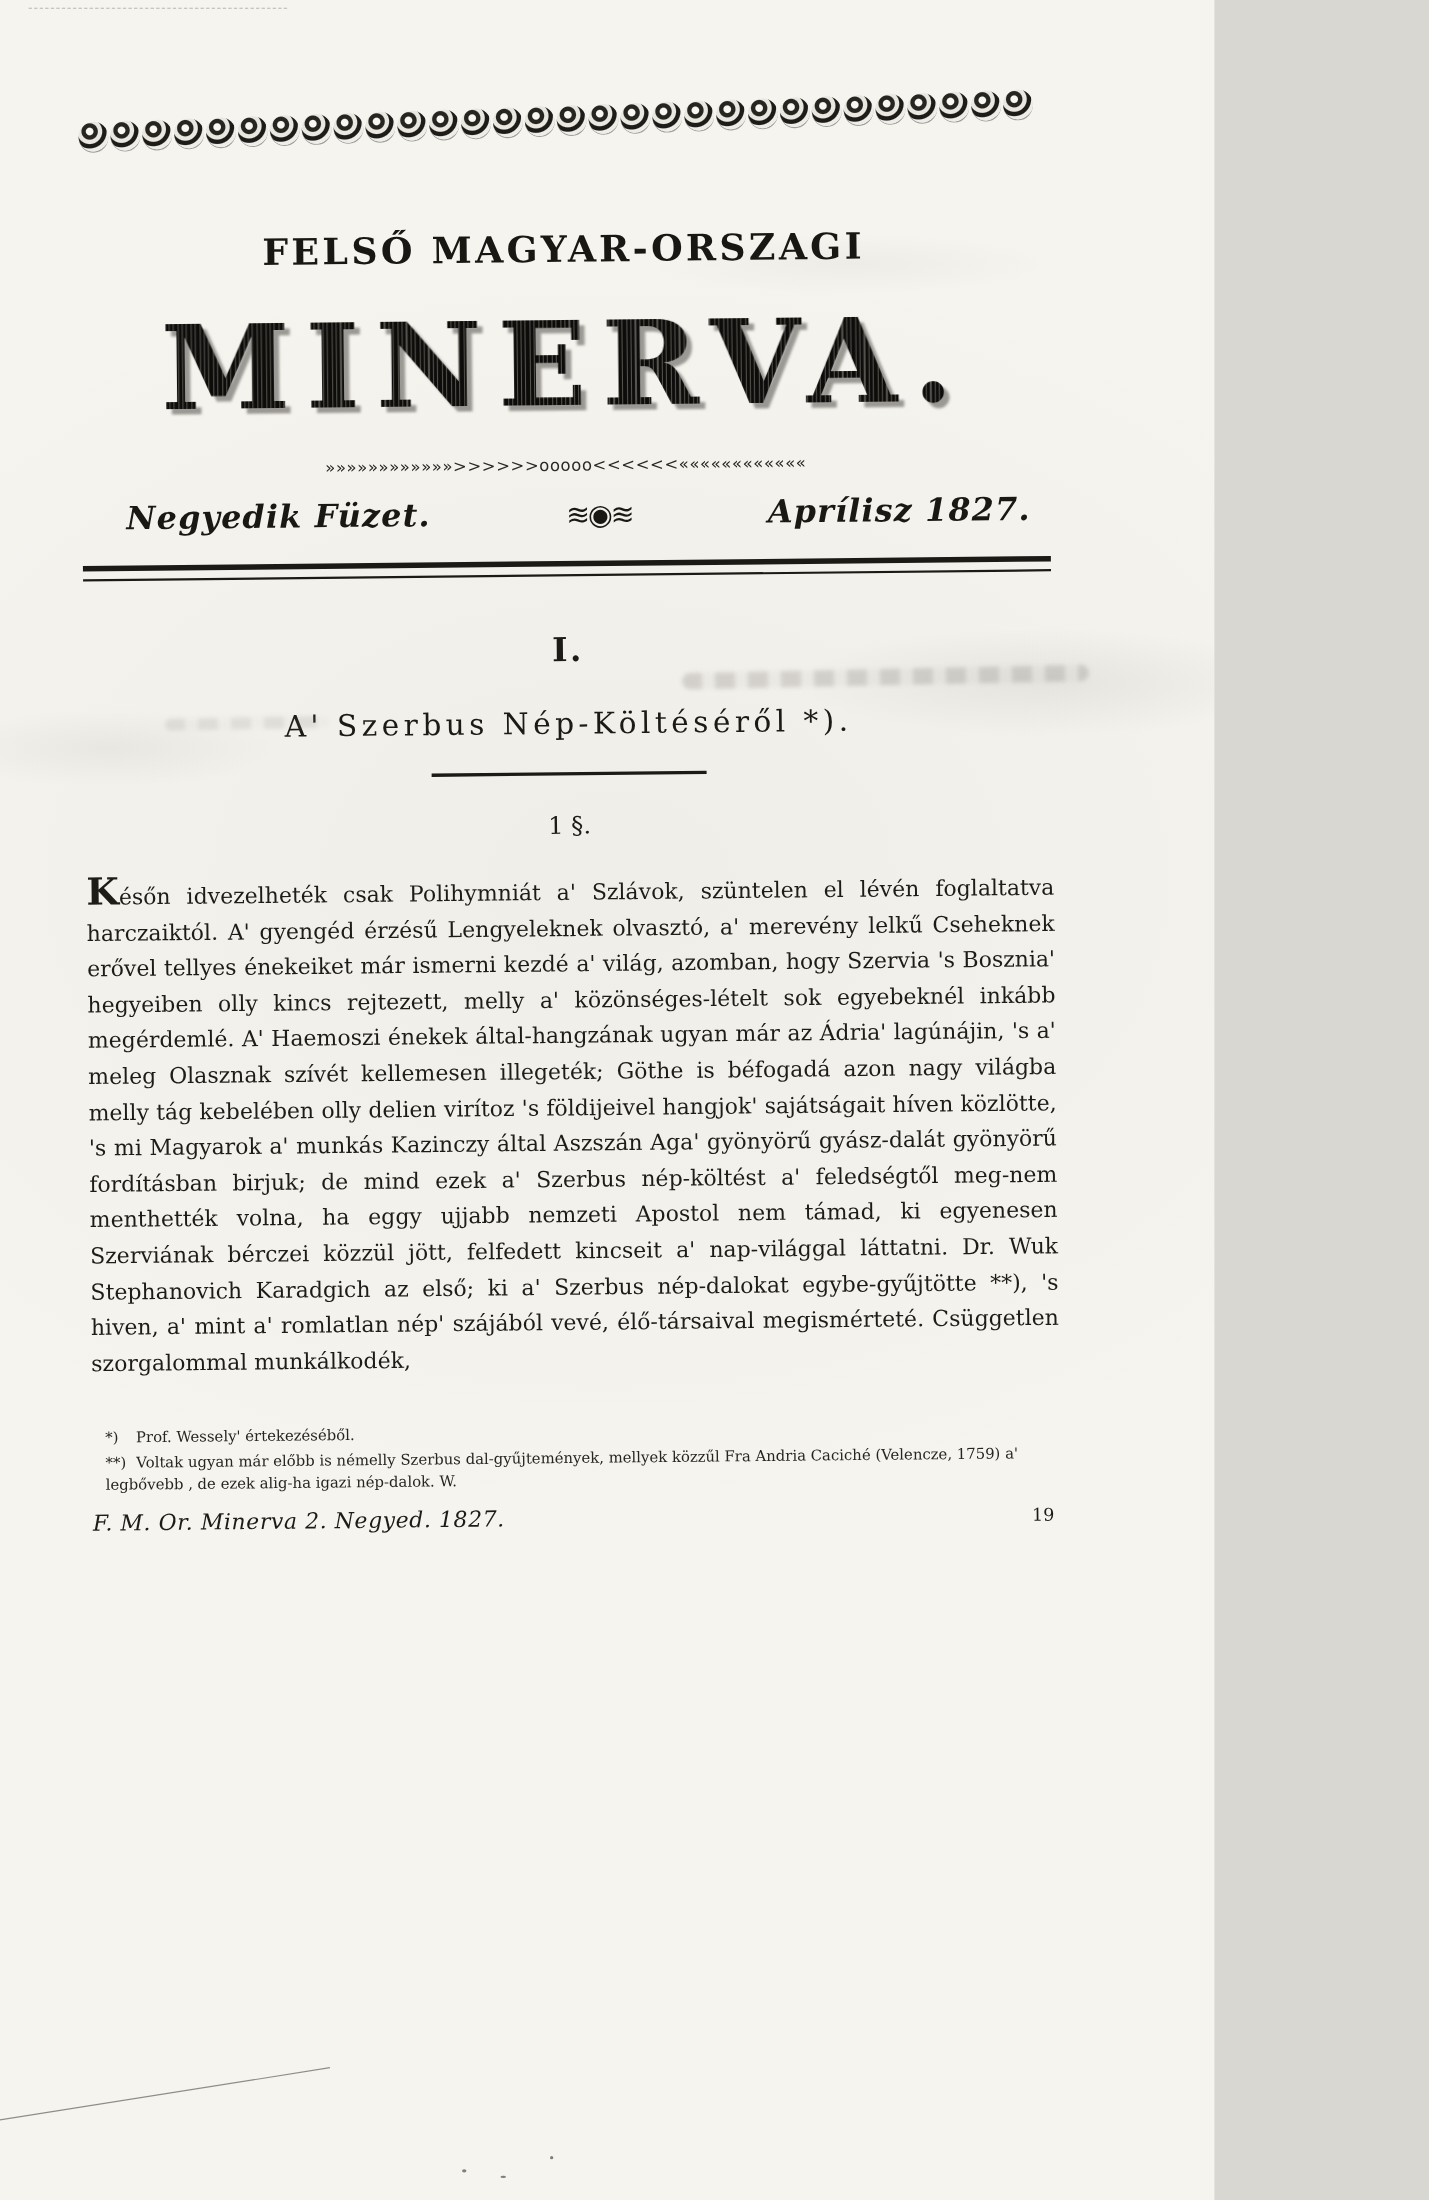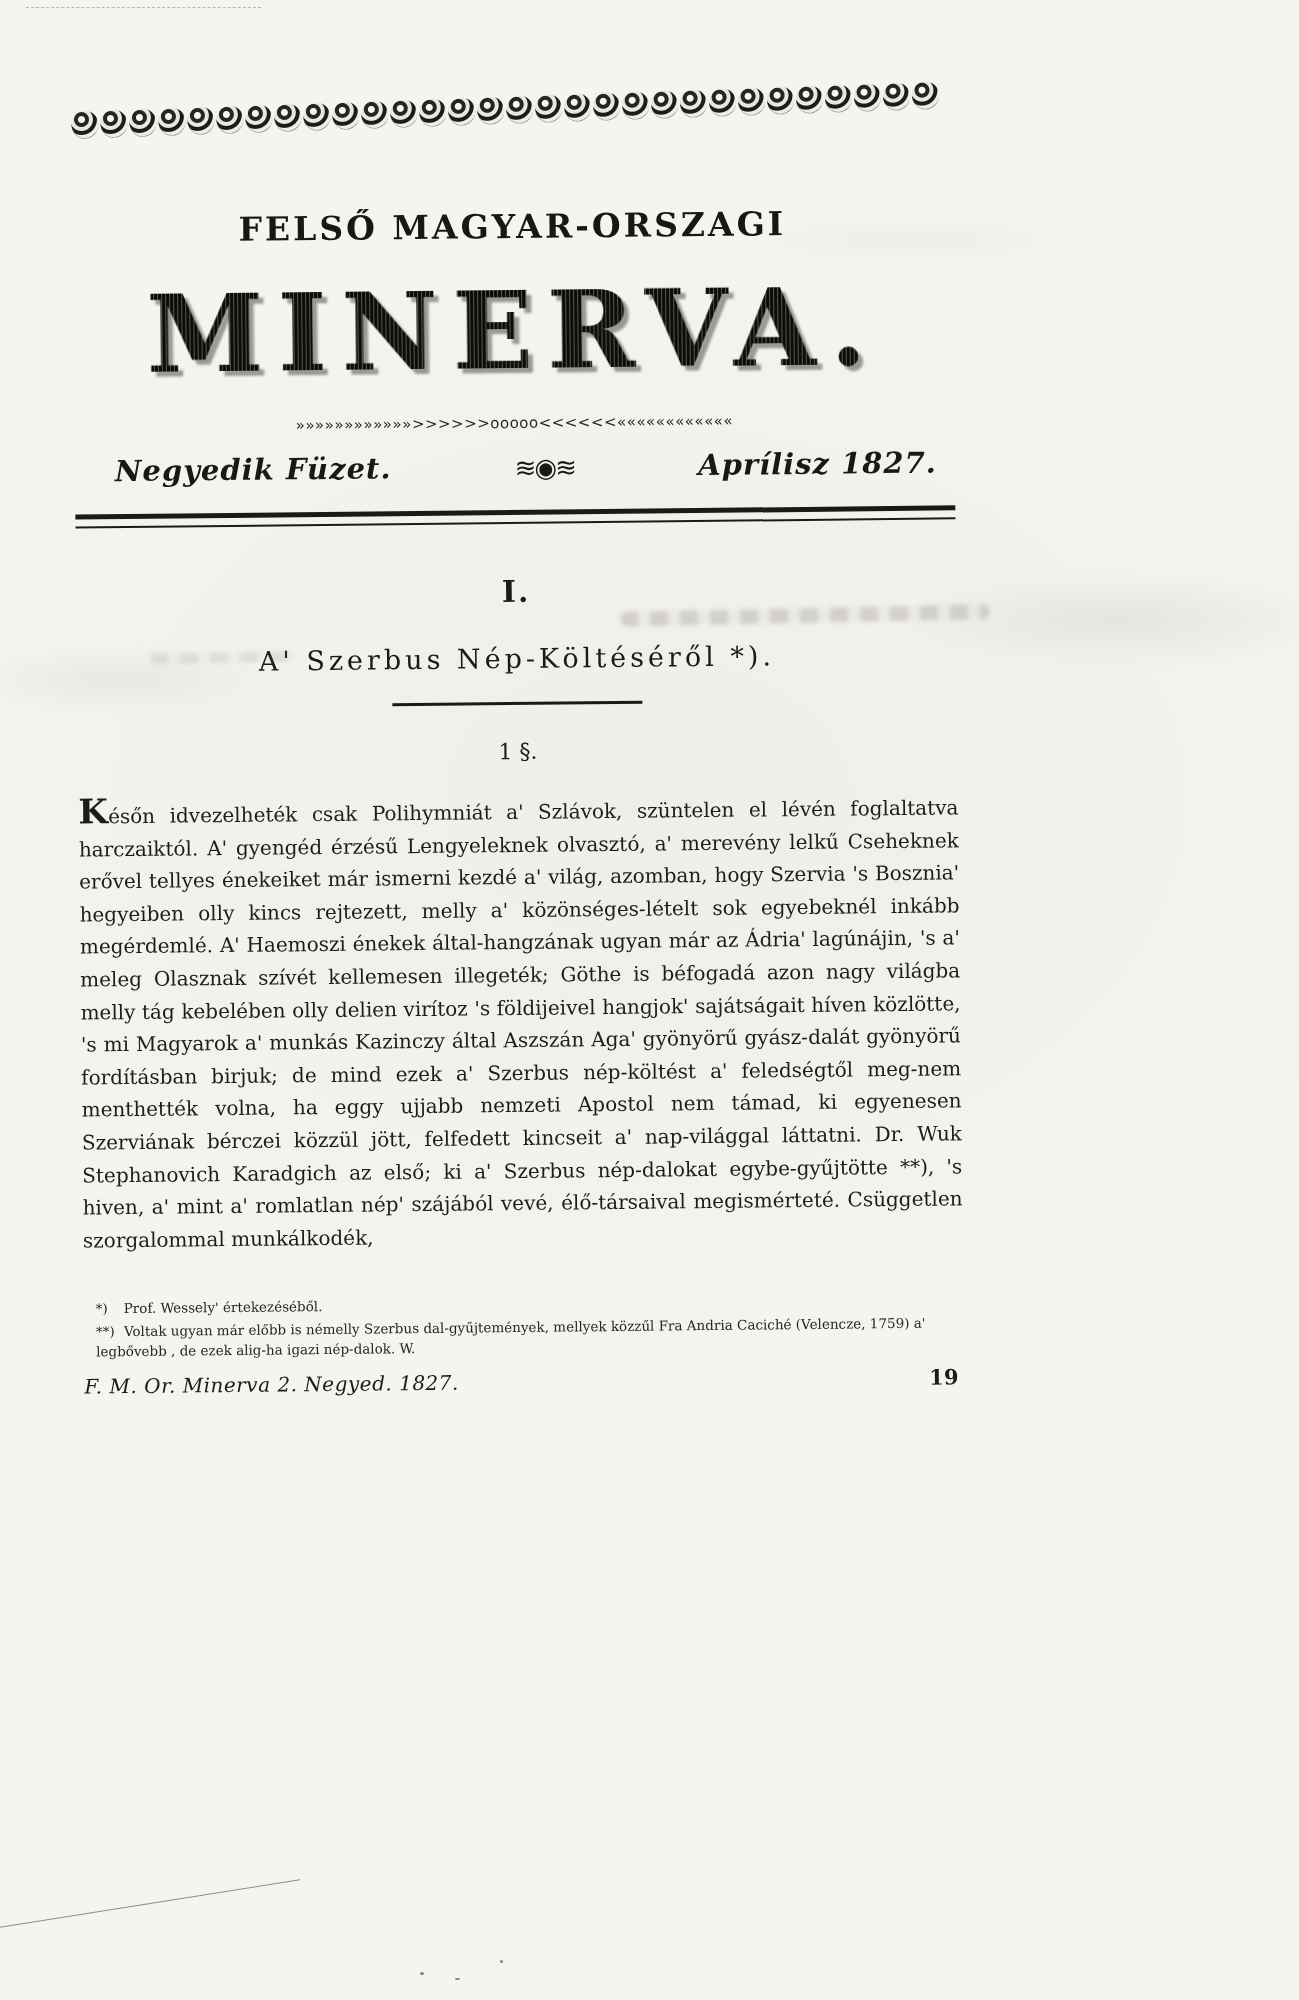--- a/index.html
+++ b/index.html
@@ -3,21 +3,21 @@
 <meta charset="utf-8">
 <style>
   html, body { margin: 0; padding: 0; }
   body {
     width: 1299px; height: 2000px;
     background: #d9d7d2;
     font-family: "DejaVu Serif", serif;
   }
   .page {
     position: relative;
-    width: 1299px; height: 2000px;
+    width: 1104px; height: 2000px;
     overflow: hidden;
     background-color: #f6f4ef;
     background-image:
       radial-gradient(ellipse 320px 70px at 86% 31%, rgba(110,108,100,.10), transparent 70%),
       radial-gradient(ellipse 220px 50px at 9% 34%, rgba(110,108,100,.08), transparent 70%),
       radial-gradient(ellipse 260px 40px at 70% 12%, rgba(110,108,100,.06), transparent 70%),
       radial-gradient(ellipse 1000px 700px at 50% 40%, rgba(40,40,35,.03), transparent 85%);
     color: #1c1b18;
   }
   .content {
@@ -145,21 +145,21 @@
   }
   .footnote { margin: 0 0 2px; }
   .footnote .marker { display: inline-block; width: 28px; }
 
   .footer-row {
     margin-top: 12px;
     display: flex; justify-content: space-between; align-items: baseline;
     padding-right: 6px;
   }
   .footer-left { font-style: italic; font-size: 20px; letter-spacing: 0.5px; }
-  .page-number { font-size: 21px; font-weight: bold; }
+  .page-number { font-size: 16px; font-weight: normal; }
 
   
   .smudge {
     position: absolute;
     background: repeating-linear-gradient(90deg, rgba(130,128,120,.28) 0 18px, rgba(130,128,120,.06) 18px 30px);
     filter: blur(2px);
     border-radius: 8px;
   }
   .smudge-a { top: 608px; left: 620px; width: 370px; height: 15px; transform: rotate(-1.2deg); }
   .smudge-b { top: 652px; left: 150px; width: 150px; height: 11px; opacity: .6; transform: rotate(-1deg); }

